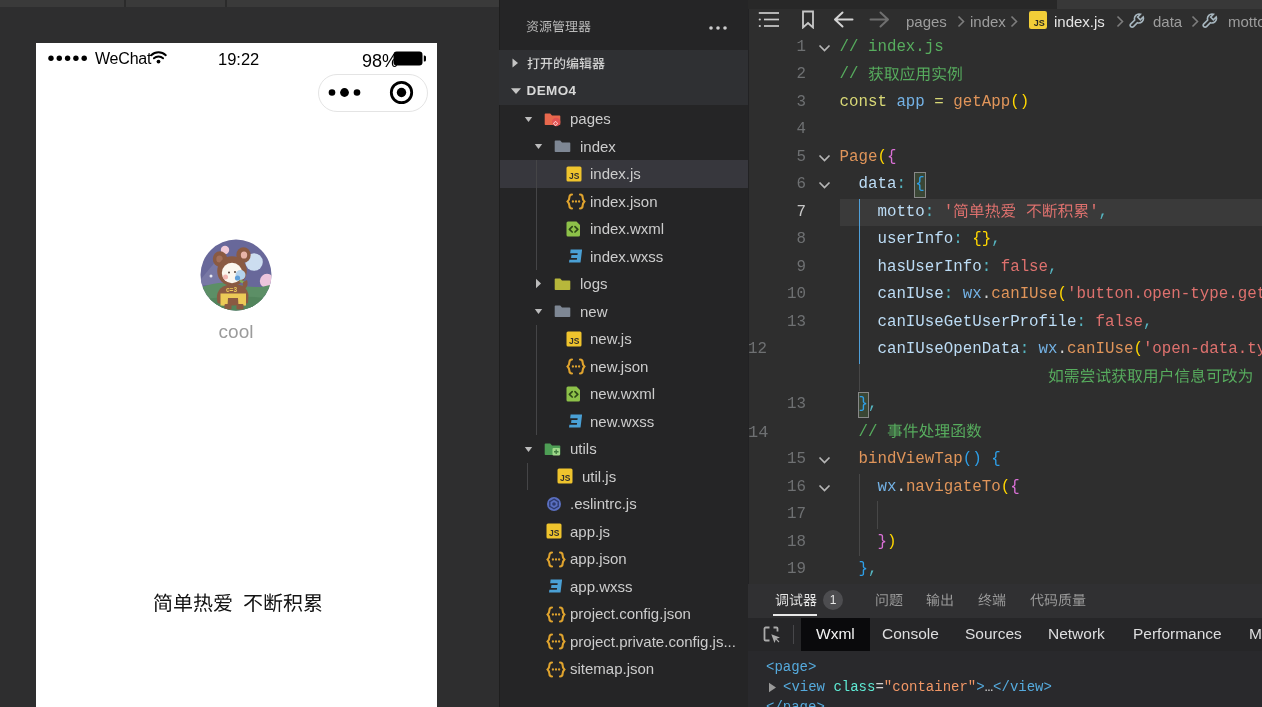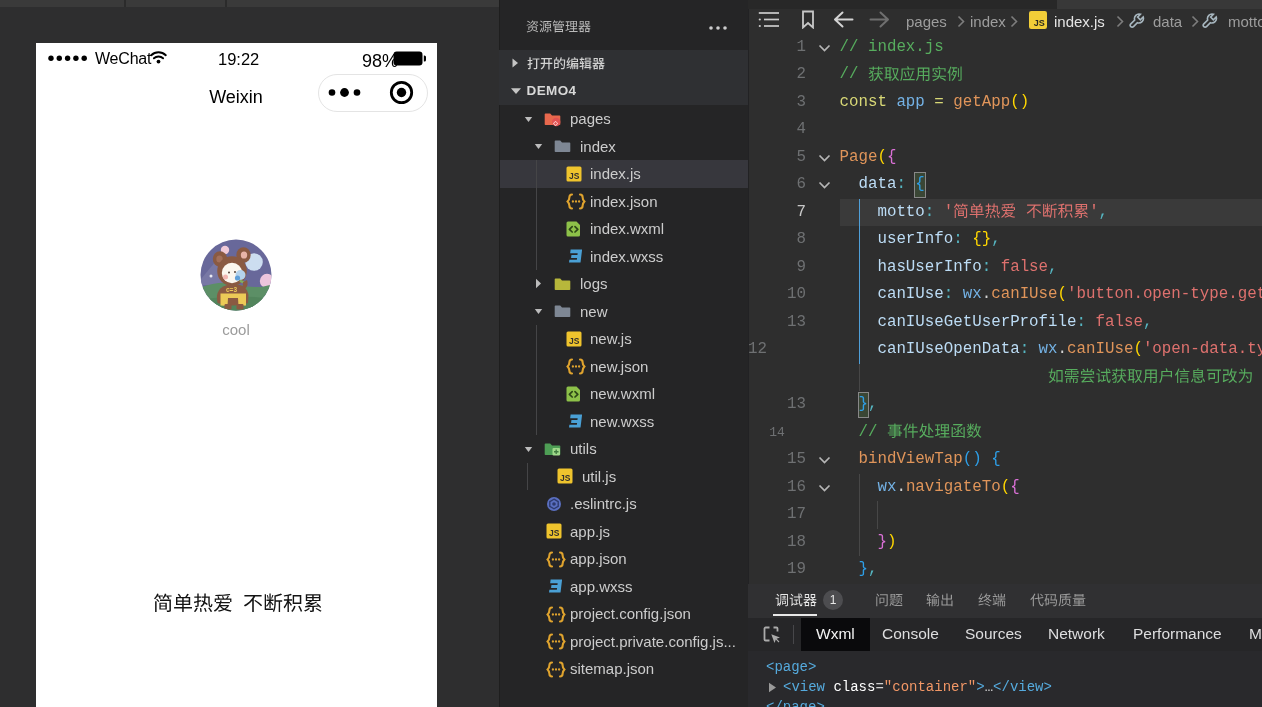--- a/index.html
+++ b/index.html
@@ -29,21 +29,20 @@
 <path d="M3.9,7.3 a6.7,6.7 0 0 1 9.2,0" stroke-linecap="round"></path>
           </g>
 <circle cx="8.5" cy="10.6" r="1.9" fill="#000"></circle>
         </svg>
 <div class="abs" style="left:182px;top:6.5px;width:36px;text-align:center;font-size:16.5px;color:#000">19:22</div>
 <div class="abs" style="left:326px;top:7.5px;font-size:18px;color:#000">98%</div>
 <svg class="abs" style="left:357px;top:8px" width="33" height="15" viewBox="0 0 33 15">
 <rect x="0.5" y="0.5" width="29" height="14" rx="3.2" fill="#000"></rect>
 <path d="M30.8,4.5 h0.6 a1.6,1.6 0 0 1 1.6,1.6 v2.8 a1.6,1.6 0 0 1 -1.6,1.6 h-0.6 z" fill="#000"></path>
         </svg>
-<div class="abs" style="left:100px;top:44px;width:200px;text-align:center;font-size:18px;color:#000">Weixin</div>
 <div class="abs" style="left:282px;top:30.5px;width:109.5px;height:38.5px;border:1px solid #e4e4e4;border-radius:20px;background:#fff"></div>
 <svg class="abs" style="left:289px;top:44px" width="40" height="11" viewBox="0 0 40 11">
 <g fill="#000">
             <circle cx="7" cy="5.5" r="3.3"></circle>
             <circle cx="19.5" cy="5.5" r="4.4"></circle>
             <circle cx="32" cy="5.5" r="3.3"></circle>
           </g>
         </svg>
 <svg class="abs" style="left:353px;top:37px" width="25" height="25" viewBox="0 0 25 25">
 <circle cx="12.5" cy="12.5" r="10.2" fill="none" stroke="#000" stroke-width="2.8"></circle>
@@ -80,21 +79,21 @@
 <rect x="40" y="40.5" width="6.5" height="2.4" rx="1.2" fill="#7fae62" transform="rotate(22 40 40.5)"></rect>
 <path d="M17.5,64 Q14,48 30,45.5 Q46,43.5 48.5,56 L48,64 Q33,69 17.5,64 Z" fill="#8a5a42"></path>
 <path d="M45,50 Q49,46 47,41 L43,43 Q43,47 42,49 Z" fill="#8a5a42"></path>
 <text x="26" y="52.5" font-family="Liberation Sans" font-size="6.5" font-weight="bold" fill="#ecca57">c=3</text>
 <path d="M20.5,54.5 L46,54.5 L46,66.5 L38.5,67 L38,59 L28,59 L27.5,67 L20.5,66.5 Z" fill="#ecca57"></path>
 <rect x="24.5" y="65" width="7" height="5.5" rx="1.2" fill="#8a5a42"></rect>
 <rect x="36.5" y="65" width="7" height="5.5" rx="1.2" fill="#8a5a42"></rect>
 </g>
           </g>
         </svg>
-<div class="abs" style="left:150px;top:278px;width:100px;text-align:center;font-size:15px;color:#9b9b9b">cool</div>
+<div class="abs" style="left:150px;top:278px;width:100px;text-align:center;font-size:19px;color:#9b9b9b">cool</div>
 <svg style="position:absolute;left:116.5px;top:550.1px;" width="171" height="26" viewBox="0 0 171 26">
           <path fill="#141414" transform="translate(0,17.4)" d="M2.1 -9.1V1.6H3.6V-9.1ZM3 -10.8C3.9 -10 4.8 -9 5.3 -8.3L6.4 -9.1C6 -9.8 5 -10.8 4.1 -11.5ZM6.4 -7.7V-0.8H13.8V-7.7ZM4.1 -16.9C3.5 -15 2.3 -13.1 1 -12C1.3 -11.8 1.9 -11.4 2.2 -11.1C2.9 -11.8 3.7 -12.8 4.3 -13.8H5.5C5.9 -13 6.4 -12 6.6 -11.3L7.9 -11.9C7.7 -12.4 7.4 -13.1 7 -13.8H9.9V-15H5C5.2 -15.5 5.4 -16 5.6 -16.5ZM11.9 -16.8C11.4 -15.1 10.5 -13.5 9.4 -12.4C9.7 -12.2 10.3 -11.8 10.6 -11.5C11.2 -12.1 11.7 -12.9 12.2 -13.8H13.7C14.3 -12.9 14.9 -11.9 15.2 -11.2L16.5 -11.8C16.2 -12.3 15.8 -13.1 15.3 -13.8H18.6V-15H12.8C13 -15.5 13.2 -16 13.4 -16.5ZM12.4 -3.8V-2H7.7V-3.8ZM7.7 -6.6H12.4V-4.9H7.7ZM7 -10.8V-9.4H16.4V-0.2C16.4 0.1 16.3 0.2 16 0.2C15.7 0.2 14.6 0.2 13.5 0.2C13.7 0.5 13.9 1.1 14 1.5C15.5 1.5 16.5 1.5 17.1 1.3C17.7 1 17.9 0.6 17.9 -0.2V-10.8Z M24.4 -8.7H29.2V-6.6H24.4ZM30.7 -8.7H35.7V-6.6H30.7ZM24.4 -12.1H29.2V-9.9H24.4ZM30.7 -12.1H35.7V-9.9H30.7ZM34.2 -16.7C33.7 -15.7 32.9 -14.3 32.2 -13.3H27.3L28.1 -13.7C27.7 -14.6 26.8 -15.8 26 -16.7L24.7 -16.1C25.4 -15.3 26.2 -14.1 26.7 -13.3H23V-5.3H29.2V-3.4H21.1V-2H29.2V1.6H30.7V-2H39V-3.4H30.7V-5.3H37.2V-13.3H33.9C34.5 -14.2 35.2 -15.2 35.8 -16.2Z M46.9 -2.2C47.1 -1 47.3 0.5 47.3 1.5L48.7 1.3C48.7 0.3 48.5 -1.2 48.2 -2.4ZM51 -2.3C51.5 -1.1 52 0.5 52.2 1.4L53.7 1.1C53.5 0.2 52.9 -1.4 52.4 -2.5ZM55.1 -2.4C56.1 -1.1 57.3 0.6 57.7 1.7L59.2 1C58.6 -0 57.4 -1.7 56.4 -2.9ZM43.5 -2.8C42.8 -1.4 41.8 0.1 40.9 1.1L42.3 1.6C43.2 0.6 44.2 -1 44.9 -2.4ZM44.3 -16.8V-14H41.3V-12.6H44.3V-9.5L40.9 -8.6L41.3 -7.2L44.3 -8.1V-5C44.3 -4.8 44.2 -4.7 44 -4.7C43.7 -4.7 42.9 -4.7 42 -4.7C42.2 -4.3 42.3 -3.8 42.4 -3.4C43.7 -3.4 44.5 -3.4 45 -3.6C45.5 -3.8 45.7 -4.2 45.7 -5V-8.5L48.3 -9.2L48.1 -10.5L45.7 -9.9V-12.6H48.1V-14H45.7V-16.8ZM51.3 -16.8 51.3 -13.9H48.6V-12.6H51.2C51.2 -11.3 51 -10.1 50.8 -9.1L49.2 -10.1L48.4 -9.1C49.1 -8.7 49.7 -8.3 50.4 -7.8C49.9 -6.3 48.9 -5.2 47.4 -4.4C47.7 -4.1 48.1 -3.6 48.3 -3.3C50 -4.2 51 -5.4 51.7 -7C52.6 -6.4 53.5 -5.8 54 -5.3L54.8 -6.5C54.2 -7 53.2 -7.7 52.1 -8.4C52.4 -9.6 52.6 -11 52.6 -12.6H55.3C55.3 -6.7 55.3 -3.2 57.6 -3.2C58.8 -3.2 59.3 -3.9 59.4 -6.2C59.1 -6.3 58.6 -6.5 58.3 -6.7C58.2 -5.1 58 -4.5 57.7 -4.5C56.6 -4.5 56.6 -7.6 56.8 -13.9H52.7L52.8 -16.8Z M76.8 -16.5C73.3 -16 67.1 -15.6 62.2 -15.5C62.3 -15.2 62.5 -14.7 62.5 -14.3C67.4 -14.4 73.5 -14.7 77.3 -15.3ZM74.7 -14.7C74.3 -13.9 73.7 -12.7 73.1 -11.9H71C70.8 -12.6 70.5 -13.6 70.1 -14.4L69 -14.1C69.2 -13.4 69.5 -12.6 69.7 -11.9H66.5C66.3 -12.6 65.9 -13.5 65.5 -14.3L64.4 -13.9C64.7 -13.3 65 -12.5 65.2 -11.9H61.7V-8.5H62.9V-10.6H77.1V-8.5H78.4V-11.9H74.5C75 -12.6 75.5 -13.5 76 -14.3ZM68.1 -4.1H74.1C73.4 -3.3 72.4 -2.5 71.3 -1.9C70.1 -2.5 69 -3.3 68.1 -4.1ZM67.3 -10.1C67.2 -9.5 67.1 -8.9 66.9 -8.3H63.1V-7.1H66.6C65.5 -3.7 63.7 -1.3 60.8 0.2C61.1 0.5 61.6 1.1 61.8 1.4C64 0.1 65.6 -1.6 66.8 -3.9C67.6 -2.8 68.7 -2 69.9 -1.2C68.4 -0.6 66.8 -0.2 65.1 0C65.3 0.3 65.7 1 65.8 1.3C67.7 0.9 69.6 0.4 71.3 -0.5C73.2 0.4 75.4 1 77.8 1.3C78 0.9 78.3 0.3 78.6 0C76.5 -0.2 74.5 -0.7 72.8 -1.3C74.2 -2.2 75.4 -3.4 76.2 -4.9L75.4 -5.5L75.1 -5.4H67.5C67.7 -6 67.9 -6.5 68 -7.1H76.9V-8.3H68.4C68.5 -8.8 68.6 -9.4 68.7 -9.9Z M101.2 -9.6C103.6 -8 106.6 -5.6 108 -4.1L109.2 -5.2C107.7 -6.8 104.7 -9 102.3 -10.5ZM91.4 -15.4V-13.9H100.3C98.3 -10.4 94.9 -7.1 90.9 -5.1C91.2 -4.8 91.7 -4.2 91.9 -3.8C94.7 -5.2 97.2 -7.3 99.2 -9.6V1.6H100.8V-11.7C101.3 -12.4 101.8 -13.1 102.2 -13.9H108.6V-15.4Z M119.3 -15.5C119 -14.4 118.5 -12.9 118.1 -11.9L119 -11.6C119.4 -12.5 120 -13.9 120.5 -15.1ZM113.8 -15.1C114.2 -14 114.6 -12.6 114.7 -11.6L115.7 -12C115.6 -12.9 115.2 -14.3 114.8 -15.4ZM116.4 -16.8V-10.8H113.5V-9.5H116.2C115.5 -7.7 114.3 -5.8 113.2 -4.8C113.4 -4.4 113.7 -3.9 113.8 -3.5C114.8 -4.4 115.7 -5.9 116.4 -7.4V-2.4H117.7V-7.7C118.4 -6.8 119.3 -5.6 119.6 -5L120.5 -6C120.1 -6.6 118.3 -8.7 117.7 -9.2V-9.5H120.6V-10.8H117.7V-16.8ZM111.7 -16.1V-0.4H120.1V-1.8H113V-16.1ZM121.4 -14.8V-8.4C121.4 -5.3 121.2 -2.1 119.8 0.8C120.2 1 120.7 1.4 121 1.7C122.5 -1.4 122.8 -4.8 122.8 -8.4V-8.7H125.7V1.6H127.1V-8.7H129.2V-10.1H122.8V-13.8C125 -14.3 127.5 -14.9 129.1 -15.7L127.9 -16.8C126.4 -16.1 123.7 -15.3 121.4 -14.8Z M145.2 -4.1C146.2 -2.4 147.3 -0 147.8 1.4L149.2 0.8C148.7 -0.6 147.6 -2.9 146.5 -4.6ZM141.1 -4.6C140.5 -2.5 139.5 -0.6 138.2 0.7C138.6 0.9 139.2 1.4 139.5 1.6C140.8 0.2 141.9 -2 142.6 -4.2ZM141.1 -13.9H146.8V-8H141.1ZM139.7 -15.4V-6.5H148.3V-15.4ZM137.9 -16.6C136.2 -15.9 133.2 -15.4 130.7 -15C130.9 -14.7 131.1 -14.1 131.1 -13.8C132.2 -13.9 133.3 -14.1 134.5 -14.3V-11.1H130.9V-9.7H134.2C133.4 -7.4 132 -4.8 130.6 -3.3C130.9 -3 131.3 -2.3 131.5 -1.9C132.5 -3.2 133.6 -5.2 134.5 -7.2V1.6H135.9V-7.7C136.7 -6.6 137.6 -5.1 138 -4.4L138.9 -5.7C138.5 -6.3 136.5 -8.6 135.9 -9.3V-9.7H139.1V-11.1H135.9V-14.6C137 -14.8 138 -15.1 138.8 -15.4Z M162.5 -1.7C164.2 -0.9 166.3 0.4 167.4 1.3L168.6 0.4C167.4 -0.5 165.2 -1.7 163.5 -2.5ZM155.6 -2.5C154.5 -1.5 152.6 -0.5 151 0.2C151.3 0.4 151.9 0.9 152.2 1.2C153.7 0.4 155.7 -0.8 157 -2ZM154.2 -12.1H159.2V-10.5H154.2ZM160.7 -12.1H165.9V-10.5H160.7ZM154.2 -14.9H159.2V-13.3H154.2ZM160.7 -14.9H165.9V-13.3H160.7ZM153.4 -5.9C153.8 -6.1 154.4 -6.1 158.1 -6.4C156.6 -5.7 155.3 -5.1 154.6 -4.9C153.5 -4.5 152.6 -4.3 152 -4.2C152.1 -3.8 152.3 -3.2 152.4 -2.9C153 -3.1 153.7 -3.1 159.3 -3.4V-0.1C159.3 0.2 159.2 0.2 159 0.2C158.7 0.3 157.7 0.3 156.7 0.2C156.9 0.6 157.2 1.2 157.2 1.6C158.6 1.6 159.5 1.6 160.1 1.4C160.7 1.2 160.9 0.8 160.9 -0V-3.5L166 -3.8C166.4 -3.3 166.8 -2.9 167.1 -2.5L168.2 -3.4C167.4 -4.4 165.8 -6 164.4 -7L163.3 -6.3C163.8 -5.9 164.3 -5.4 164.9 -4.9L156.6 -4.5C159.2 -5.5 161.7 -6.6 164.2 -8.1L163.1 -9C162.3 -8.5 161.5 -8.1 160.7 -7.6L156.2 -7.4C157.2 -7.9 158.2 -8.6 159.2 -9.3H167.4V-16.1H152.8V-9.3H157C155.9 -8.5 154.8 -7.9 154.4 -7.7C153.9 -7.4 153.4 -7.3 153 -7.2C153.2 -6.9 153.4 -6.2 153.4 -5.9Z"></path>
         </svg>
 </div>
 </div>
 <div class="abs" style="left:499px;top:0;width:249px;height:707px;background:#252526">
 <div class="abs" style="left:0;top:0;width:1px;height:707px;background:#1e1e1e"></div>
 <svg style="position:absolute;left:27px;top:20.2px;" width="66" height="17" viewBox="0 0 66 17">
         <path fill="#bababa" transform="translate(0,11.3)" d="M1.1 -9.8C2.1 -9.4 3.2 -8.8 3.8 -8.4L4.3 -9.1C3.7 -9.6 2.5 -10.1 1.6 -10.5ZM0.6 -6.4 0.9 -5.5C2 -5.9 3.3 -6.3 4.6 -6.7L4.4 -7.6C3 -7.1 1.6 -6.7 0.6 -6.4ZM2.4 -4.8V-1.2H3.3V-3.9H9.8V-1.3H10.8V-4.8ZM6.1 -3.5C5.8 -1.4 4.8 -0.2 0.7 0.3C0.8 0.5 1 0.8 1.1 1.1C5.5 0.4 6.7 -0.9 7.1 -3.5ZM6.7 -1C8.3 -0.4 10.5 0.4 11.6 1L12.2 0.2C11 -0.4 8.9 -1.2 7.2 -1.7ZM6.3 -10.9C6 -10 5.3 -8.9 4.2 -8.1C4.4 -8 4.8 -7.7 4.9 -7.5C5.5 -7.9 5.9 -8.4 6.3 -9H7.8C7.4 -7.6 6.6 -6.4 4.2 -5.8C4.4 -5.6 4.7 -5.3 4.8 -5.1C6.6 -5.6 7.6 -6.5 8.2 -7.5C9 -6.4 10.3 -5.6 11.8 -5.2C11.9 -5.4 12.1 -5.7 12.3 -5.9C10.7 -6.3 9.3 -7.1 8.6 -8.3C8.7 -8.5 8.7 -8.7 8.8 -9H10.8C10.6 -8.5 10.3 -8.1 10.2 -7.8L11 -7.6C11.3 -8.1 11.7 -8.9 12.1 -9.6L11.3 -9.8L11.2 -9.7H6.7C6.9 -10 7.1 -10.4 7.2 -10.7Z M20 -5.3H24V-4.1H20ZM20 -7.1H24V-6H20ZM19.6 -2.7C19.2 -1.8 18.6 -0.9 18 -0.2C18.2 -0.1 18.6 0.1 18.8 0.3C19.4 -0.4 20 -1.5 20.4 -2.4ZM23.2 -2.4C23.8 -1.6 24.4 -0.5 24.7 0.1L25.6 -0.3C25.3 -0.9 24.6 -2 24.1 -2.8ZM14.1 -10.1C14.8 -9.6 15.8 -9 16.3 -8.6L16.9 -9.4C16.4 -9.8 15.4 -10.4 14.7 -10.8ZM13.5 -6.6C14.2 -6.2 15.2 -5.6 15.7 -5.2L16.3 -6C15.8 -6.3 14.8 -6.9 14.1 -7.3ZM13.8 0.3 14.6 0.9C15.3 -0.4 16 -2 16.5 -3.4L15.7 -3.9C15.2 -2.4 14.3 -0.7 13.8 0.3ZM17.4 -10.3V-6.7C17.4 -4.6 17.3 -1.6 15.8 0.5C16 0.6 16.4 0.8 16.6 1C18.1 -1.2 18.3 -4.4 18.3 -6.7V-9.4H25.4V-10.3ZM21.4 -9.2C21.4 -8.8 21.2 -8.3 21.1 -7.9H19.1V-3.4H21.4V0C21.4 0.1 21.4 0.2 21.2 0.2C21.1 0.2 20.5 0.2 19.9 0.2C20 0.4 20.1 0.8 20.1 1C21 1 21.6 1 21.9 0.9C22.3 0.8 22.4 0.5 22.4 0V-3.4H24.9V-7.9H22C22.2 -8.2 22.4 -8.6 22.5 -9Z M28.7 -5.7V1.1H29.7V0.6H36V1H37V-2.2H29.7V-3.1H36.3V-5.7ZM36 -0.2H29.7V-1.4H36ZM31.7 -8.1C31.9 -7.8 32 -7.5 32.1 -7.3H27.3V-5.1H28.3V-6.5H36.9V-5.1H37.9V-7.3H33.1C33 -7.6 32.8 -8 32.6 -8.3ZM29.7 -4.9H35.3V-3.8H29.7ZM28.2 -11C27.8 -9.8 27.3 -8.7 26.6 -8C26.8 -7.9 27.2 -7.7 27.4 -7.5C27.8 -8 28.1 -8.5 28.5 -9.1H29.4C29.6 -8.7 29.9 -8.1 30 -7.7L30.9 -8C30.8 -8.3 30.6 -8.7 30.3 -9.1H32.3V-9.9H28.8C28.9 -10.2 29 -10.5 29.1 -10.8ZM33.7 -10.9C33.4 -10 33 -9.1 32.4 -8.5C32.6 -8.3 33 -8.1 33.2 -8C33.5 -8.3 33.7 -8.7 34 -9.1H34.9C35.3 -8.6 35.6 -8 35.8 -7.7L36.6 -8C36.5 -8.3 36.2 -8.7 35.9 -9.1H38.2V-9.9H34.3C34.4 -10.2 34.5 -10.5 34.6 -10.8Z M45.2 -7H47.2V-5.3H45.2ZM48 -7H50V-5.3H48ZM45.2 -9.5H47.2V-7.8H45.2ZM48 -9.5H50V-7.8H48ZM43.1 -0.3V0.6H51.6V-0.3H48.1V-2.1H51.1V-3H48.1V-4.5H50.9V-10.3H44.3V-4.5H47.1V-3H44.1V-2.1H47.1V-0.3ZM39.5 -1.3 39.7 -0.3C40.8 -0.7 42.3 -1.2 43.7 -1.7L43.6 -2.6L42.1 -2.1V-5.4H43.5V-6.3H42.1V-9.1H43.7V-10H39.6V-9.1H41.2V-6.3H39.7V-5.4H41.2V-1.8C40.5 -1.6 39.9 -1.4 39.5 -1.3Z M54.5 -9.5H56.8V-7.7H54.5ZM60.1 -9.5H62.4V-7.7H60.1ZM60 -6.3C60.5 -6.1 61.2 -5.8 61.6 -5.5H57.9C58.2 -5.9 58.4 -6.3 58.6 -6.7L57.7 -6.9V-10.3H53.7V-6.8H57.6C57.4 -6.4 57.1 -5.9 56.7 -5.5H52.7V-4.6H55.9C55 -3.8 53.8 -3.1 52.4 -2.6C52.6 -2.4 52.8 -2.1 52.9 -1.8L53.7 -2.1V1H54.6V0.7H56.7V1H57.7V-3H55.2C56 -3.5 56.6 -4 57.1 -4.6H59.6C60.1 -4 60.8 -3.4 61.6 -3H59.2V1H60.1V0.7H62.4V1H63.4V-2.1L64 -1.9C64.1 -2.2 64.4 -2.5 64.6 -2.7C63.2 -3 61.8 -3.7 60.8 -4.6H64.3V-5.5H62.1L62.4 -5.8C62 -6.2 61.2 -6.6 60.5 -6.8ZM59.2 -10.3V-6.8H63.4V-10.3ZM54.6 -0.2V-2.1H56.7V-0.2ZM60.1 -0.2V-2.1H62.4V-0.2Z"></path>
       </svg>
@@ -378,21 +377,21 @@
 <div class="abs mono" style="left:0;top:253.6px;width:58px;height:27.5px;line-height:27.5px;text-align:right;font-size:15.8px;color:#6e7072">9</div>
 <div class="abs mono" style="left:91.5px;top:253.6px;height:27.5px;line-height:27.5px;font-size:15.8px;white-space:pre"><span style="color:#d4d4d4">    </span><span style="color:#bcdcf5">hasUserInfo</span><span style="color:#56b6c2">:</span><span style="color:#d4d4d4"> </span><span style="color:#de716e">false</span><span style="color:#56b6c2">,</span></div>
 <div class="abs mono" style="left:0;top:281.1px;width:58px;height:27.5px;line-height:27.5px;text-align:right;font-size:15.8px;color:#6e7072">10</div>
 <div class="abs mono" style="left:91.5px;top:281.1px;height:27.5px;line-height:27.5px;font-size:15.8px;white-space:pre"><span style="color:#d4d4d4">    </span><span style="color:#bcdcf5">canIUse</span><span style="color:#56b6c2">:</span><span style="color:#d4d4d4"> </span><span style="color:#74b2e5">wx</span><span style="color:#d4d4d4">.</span><span style="color:#e0955a">canIUse</span><span style="color:#ffd700">(</span><span style="color:#de716e">'button.open-type.getUserInfo'</span></div>
 <div class="abs mono" style="left:0;top:308.6px;width:58px;height:27.5px;line-height:27.5px;text-align:right;font-size:15.8px;color:#6e7072">13</div>
 <div class="abs mono" style="left:91.5px;top:308.6px;height:27.5px;line-height:27.5px;font-size:15.8px;white-space:pre"><span style="color:#d4d4d4">    </span><span style="color:#bcdcf5">canIUseGetUserProfile</span><span style="color:#56b6c2">:</span><span style="color:#d4d4d4"> </span><span style="color:#de716e">false</span><span style="color:#56b6c2">,</span></div>
 <div class="abs mono" style="left:0;top:336.1px;width:58px;height:27.5px;line-height:27.5px;font-size:15.8px;color:#6e7072">12</div>
 <div class="abs mono" style="left:91.5px;top:336.1px;height:27.5px;line-height:27.5px;font-size:15.8px;white-space:pre"><span style="color:#d4d4d4">    </span><span style="color:#bcdcf5">canIUseOpenData</span><span style="color:#56b6c2">:</span><span style="color:#d4d4d4"> </span><span style="color:#74b2e5">wx</span><span style="color:#d4d4d4">.</span><span style="color:#e0955a">canIUse</span><span style="color:#ffd700">(</span><span style="color:#de716e">'open-data.type.</span></div>
 <div class="abs mono" style="left:0;top:391.1px;width:58px;height:27.5px;line-height:27.5px;text-align:right;font-size:15.8px;color:#6e7072">13</div>
 <div class="abs mono" style="left:91.5px;top:391.1px;height:27.5px;line-height:27.5px;font-size:15.8px;white-space:pre"><span style="color:#d4d4d4">  </span><span style="color:#2e9fe8">}</span><span style="color:#56b6c2">,</span></div>
-<div class="abs mono" style="left:0;top:418.6px;width:58px;height:27.5px;line-height:27.5px;text-align:center;font-size:13px;color:#6e7072">14</div>
+<div class="abs mono" style="left:0;top:418.6px;width:58px;height:27.5px;line-height:27.5px;text-align:left;font-size:17px;color:#6e7072">14</div>
 <div class="abs mono" style="left:91.5px;top:418.6px;height:27.5px;line-height:27.5px;font-size:15.8px;white-space:pre"><span style="color:#d4d4d4">  </span><span style="color:#57ad5e">// </span><span style="display:inline-block;width:94.8px"></span></div>
 <div class="abs mono" style="left:0;top:446.1px;width:58px;height:27.5px;line-height:27.5px;text-align:right;font-size:15.8px;color:#6e7072">15</div>
 <svg class="abs" style="left:70px;top:456.1px" width="13" height="9" viewBox="0 0 13 9">
         <path d="M1.5,1.5 L6.5,6.5 L11.5,1.5" fill="none" stroke="#b6b6b6" stroke-width="1.7"></path>
       </svg>
 <div class="abs mono" style="left:91.5px;top:446.1px;height:27.5px;line-height:27.5px;font-size:15.8px;white-space:pre"><span style="color:#d4d4d4">  </span><span style="color:#e0955a">bindViewTap</span><span style="color:#2e9fe8">()</span><span style="color:#d4d4d4"> </span><span style="color:#2e9fe8">{</span></div>
 <div class="abs mono" style="left:0;top:473.6px;width:58px;height:27.5px;line-height:27.5px;text-align:right;font-size:15.8px;color:#6e7072">16</div>
 <svg class="abs" style="left:70px;top:483.6px" width="13" height="9" viewBox="0 0 13 9">
         <path d="M1.5,1.5 L6.5,6.5 L11.5,1.5" fill="none" stroke="#b6b6b6" stroke-width="1.7"></path>
       </svg>
@@ -446,17 +445,17 @@
 <div class="abs" style="left:134px;top:41px;font-size:15.5px;color:#dededf;white-space:nowrap">Console</div>
 <div class="abs" style="left:217px;top:41px;font-size:15.5px;color:#dededf;white-space:nowrap">Sources</div>
 <div class="abs" style="left:300px;top:41px;font-size:15.5px;color:#dededf;white-space:nowrap">Network</div>
 <div class="abs" style="left:385px;top:41px;font-size:15.5px;color:#dededf;white-space:nowrap">Performance</div>
 <div class="abs" style="left:501px;top:41px;font-size:15.5px;color:#dededf;white-space:nowrap">Memory</div>
 <div class="abs" style="left:0;top:67.5px;width:514px;height:56.0px;background:#29292c">
 <div class="abs mono" style="left:18px;top:6px;font-size:14px;line-height:20px;white-space:pre"><span style="color:#55aadd">&lt;page&gt;</span></div>
 <svg class="abs" style="left:20px;top:31px" width="9" height="11" viewBox="0 0 9 11">
             <path d="M1,0.8 L8,5.5 L1,10.2 Z" fill="#9a9a9a"></path>
           </svg>
-<div class="abs mono" style="left:35px;top:26px;font-size:14px;line-height:20px;white-space:pre"><span style="color:#55aadd">&lt;view</span><span style="color:#ffffff"> class</span><span style="color:#cfcfcf">=</span><span style="color:#f29766">"container"</span><span style="color:#55aadd">&gt;</span><span style="color:#d6d6d6">…</span><span style="color:#55aadd">&lt;/view&gt;</span></div>
+<div class="abs mono" style="left:35px;top:26px;font-size:14px;line-height:20px;white-space:pre"><span style="color:#55aadd">&lt;view</span><span style="color:#5eead4"> class</span><span style="color:#cfcfcf">=</span><span style="color:#f29766">"container"</span><span style="color:#55aadd">&gt;</span><span style="color:#d6d6d6">…</span><span style="color:#55aadd">&lt;/view&gt;</span></div>
 <div class="abs mono" style="left:18px;top:46px;font-size:14px;line-height:20px;white-space:pre"><span style="color:#55aadd">&lt;/page&gt;</span></div>
 </div>
 </div>
 </div>
 </div>
 </body></html>

